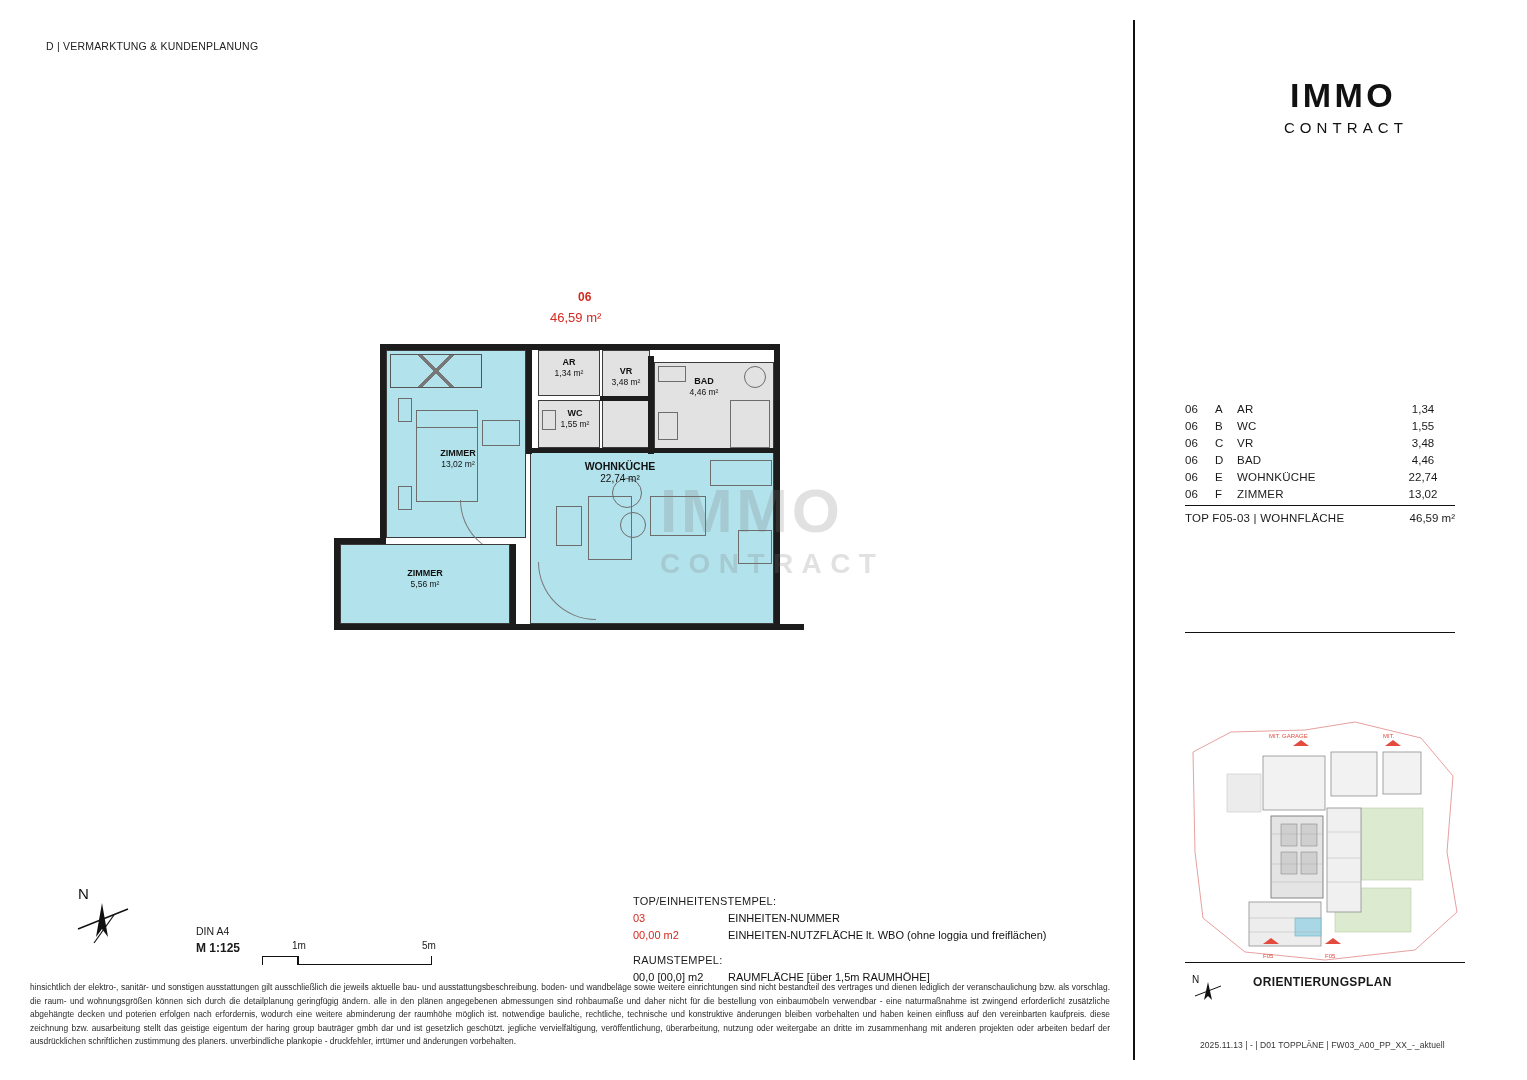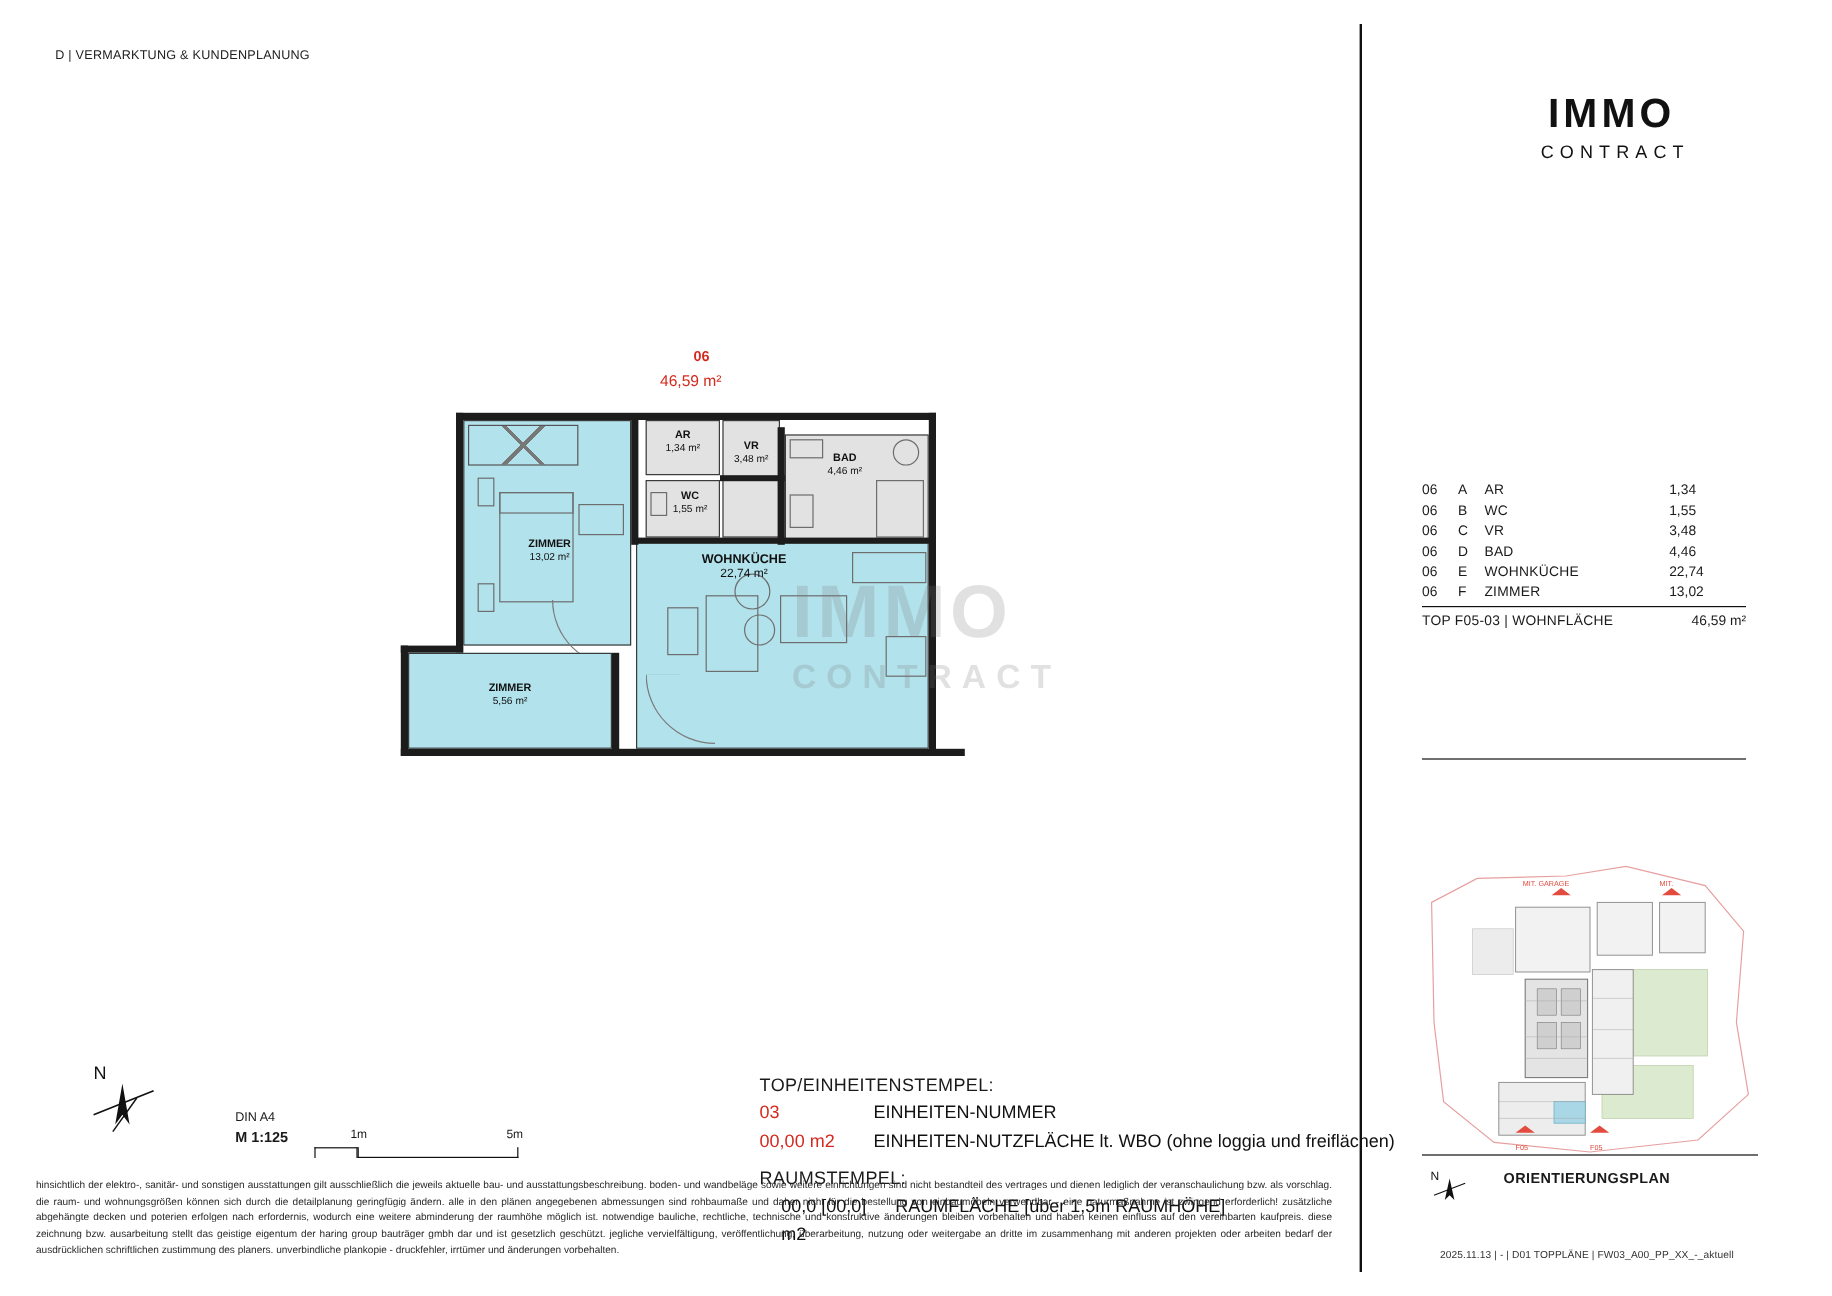--- a/index.html
+++ b/index.html
@@ -94,21 +94,21 @@
     letter-spacing: .06em; line-height: 1; pointer-events: none;
   }
   .wm .s2 { font-size: 28px; letter-spacing: .30em; margin-top: 8px; }
 
   
   .tbl { position: absolute; left: 1185px; top: 400px; width: 270px; font-size: 11.5px; }
   .tbl .row { display: flex; align-items: baseline; padding: 2.5px 0; }
   .tbl .c-no { width: 30px; }
   .tbl .c-ltr { width: 22px; }
   .tbl .c-name { flex: 1; letter-spacing: .02em; }
-  .tbl .c-val { text-align: left; width: 64px; }
+  .tbl .c-val { text-align: center; width: 64px; }
   .tbl .total {
     display: flex; align-items: baseline;
     border-top: 1px solid #111; margin-top: 3px; padding-top: 6px;
   }
   .tbl .total .t-label { flex: 1; letter-spacing: .02em; }
   .tbl .total .t-val { text-align: right; }
 
   .tbl2 { position: absolute; left: 1185px; top: 632px; width: 270px; font-size: 11.5px; }
   .tbl2 .top-rule { border-top: 1px solid #111; margin-bottom: 7px; }
 
@@ -136,25 +136,25 @@
   .scale-block { position: absolute; left: 196px; top: 925px; font-size: 11px; }
   .scale-din { font-size: 10.5px; }
   .scale-m { font-weight: bold; font-size: 12px; margin-top: 4px; }
   .scale-bar-wrap { position: absolute; left: 258px; top: 940px; width: 210px; }
   .scale-ticks { position: relative; height: 14px; font-size: 10px; }
   .scale-ticks span { position: absolute; top: 0; text-align: center; }
   .scale-bar { position: relative; height: 9px; margin-top: 2px; }
   .scale-bar .seg { position: absolute; border: 1px solid #111; height: 9px; }
 
   
-  .legend { position: absolute; left: 633px; top: 893px; font-size: 15px; line-height: 1.55; }
+  .legend { position: absolute; left: 633px; top: 893px; font-size: 11px; line-height: 1.55; }
   .legend .hd { font-weight: normal; letter-spacing: .02em; }
   .legend .lrow { display: flex; }
   .legend .k { width: 95px; color: #d42a1f; }
-  .legend .k.blk { color: #111; margin-left: 18px; }
+  .legend .k.blk { color: #111; }
   .legend .v { color: #111; }
 
   
   .disclaimer {
     position: absolute; left: 30px; top: 981px; width: 1080px;
     font-size: 8.4px; line-height: 1.62; color: #2a2a2a; text-align: justify;
   }
 </style>
 </head>
 <body>

